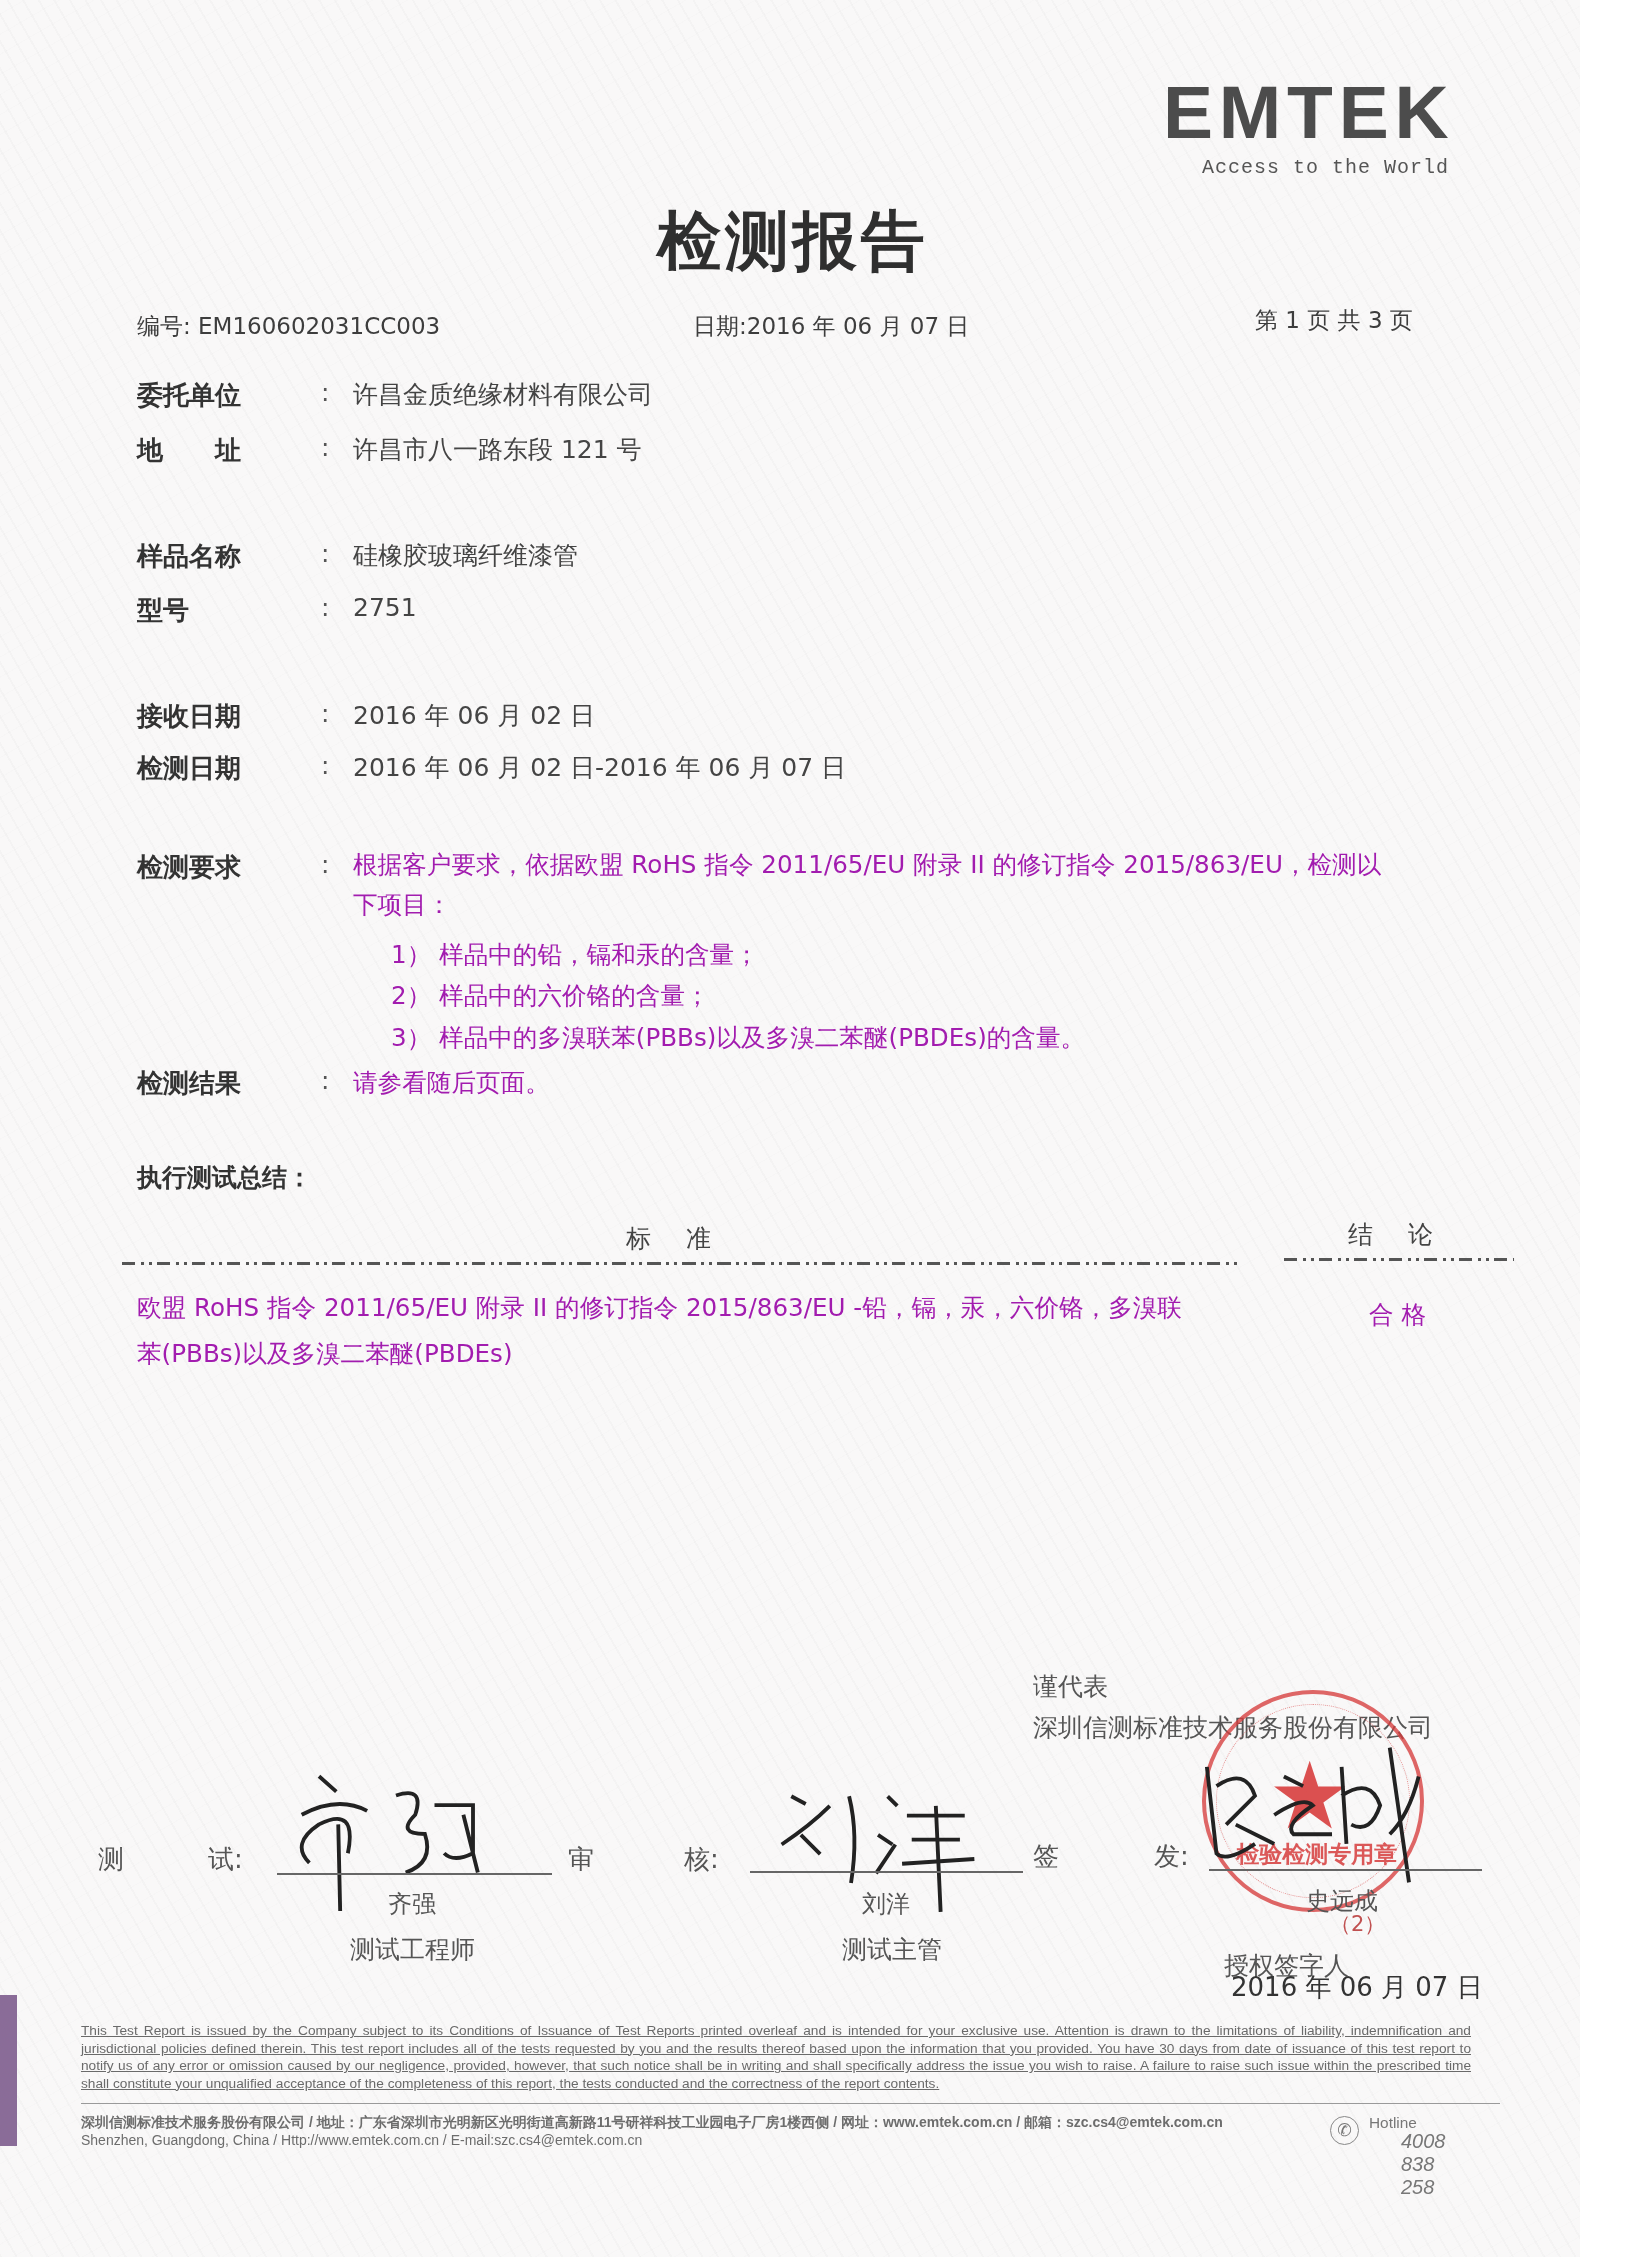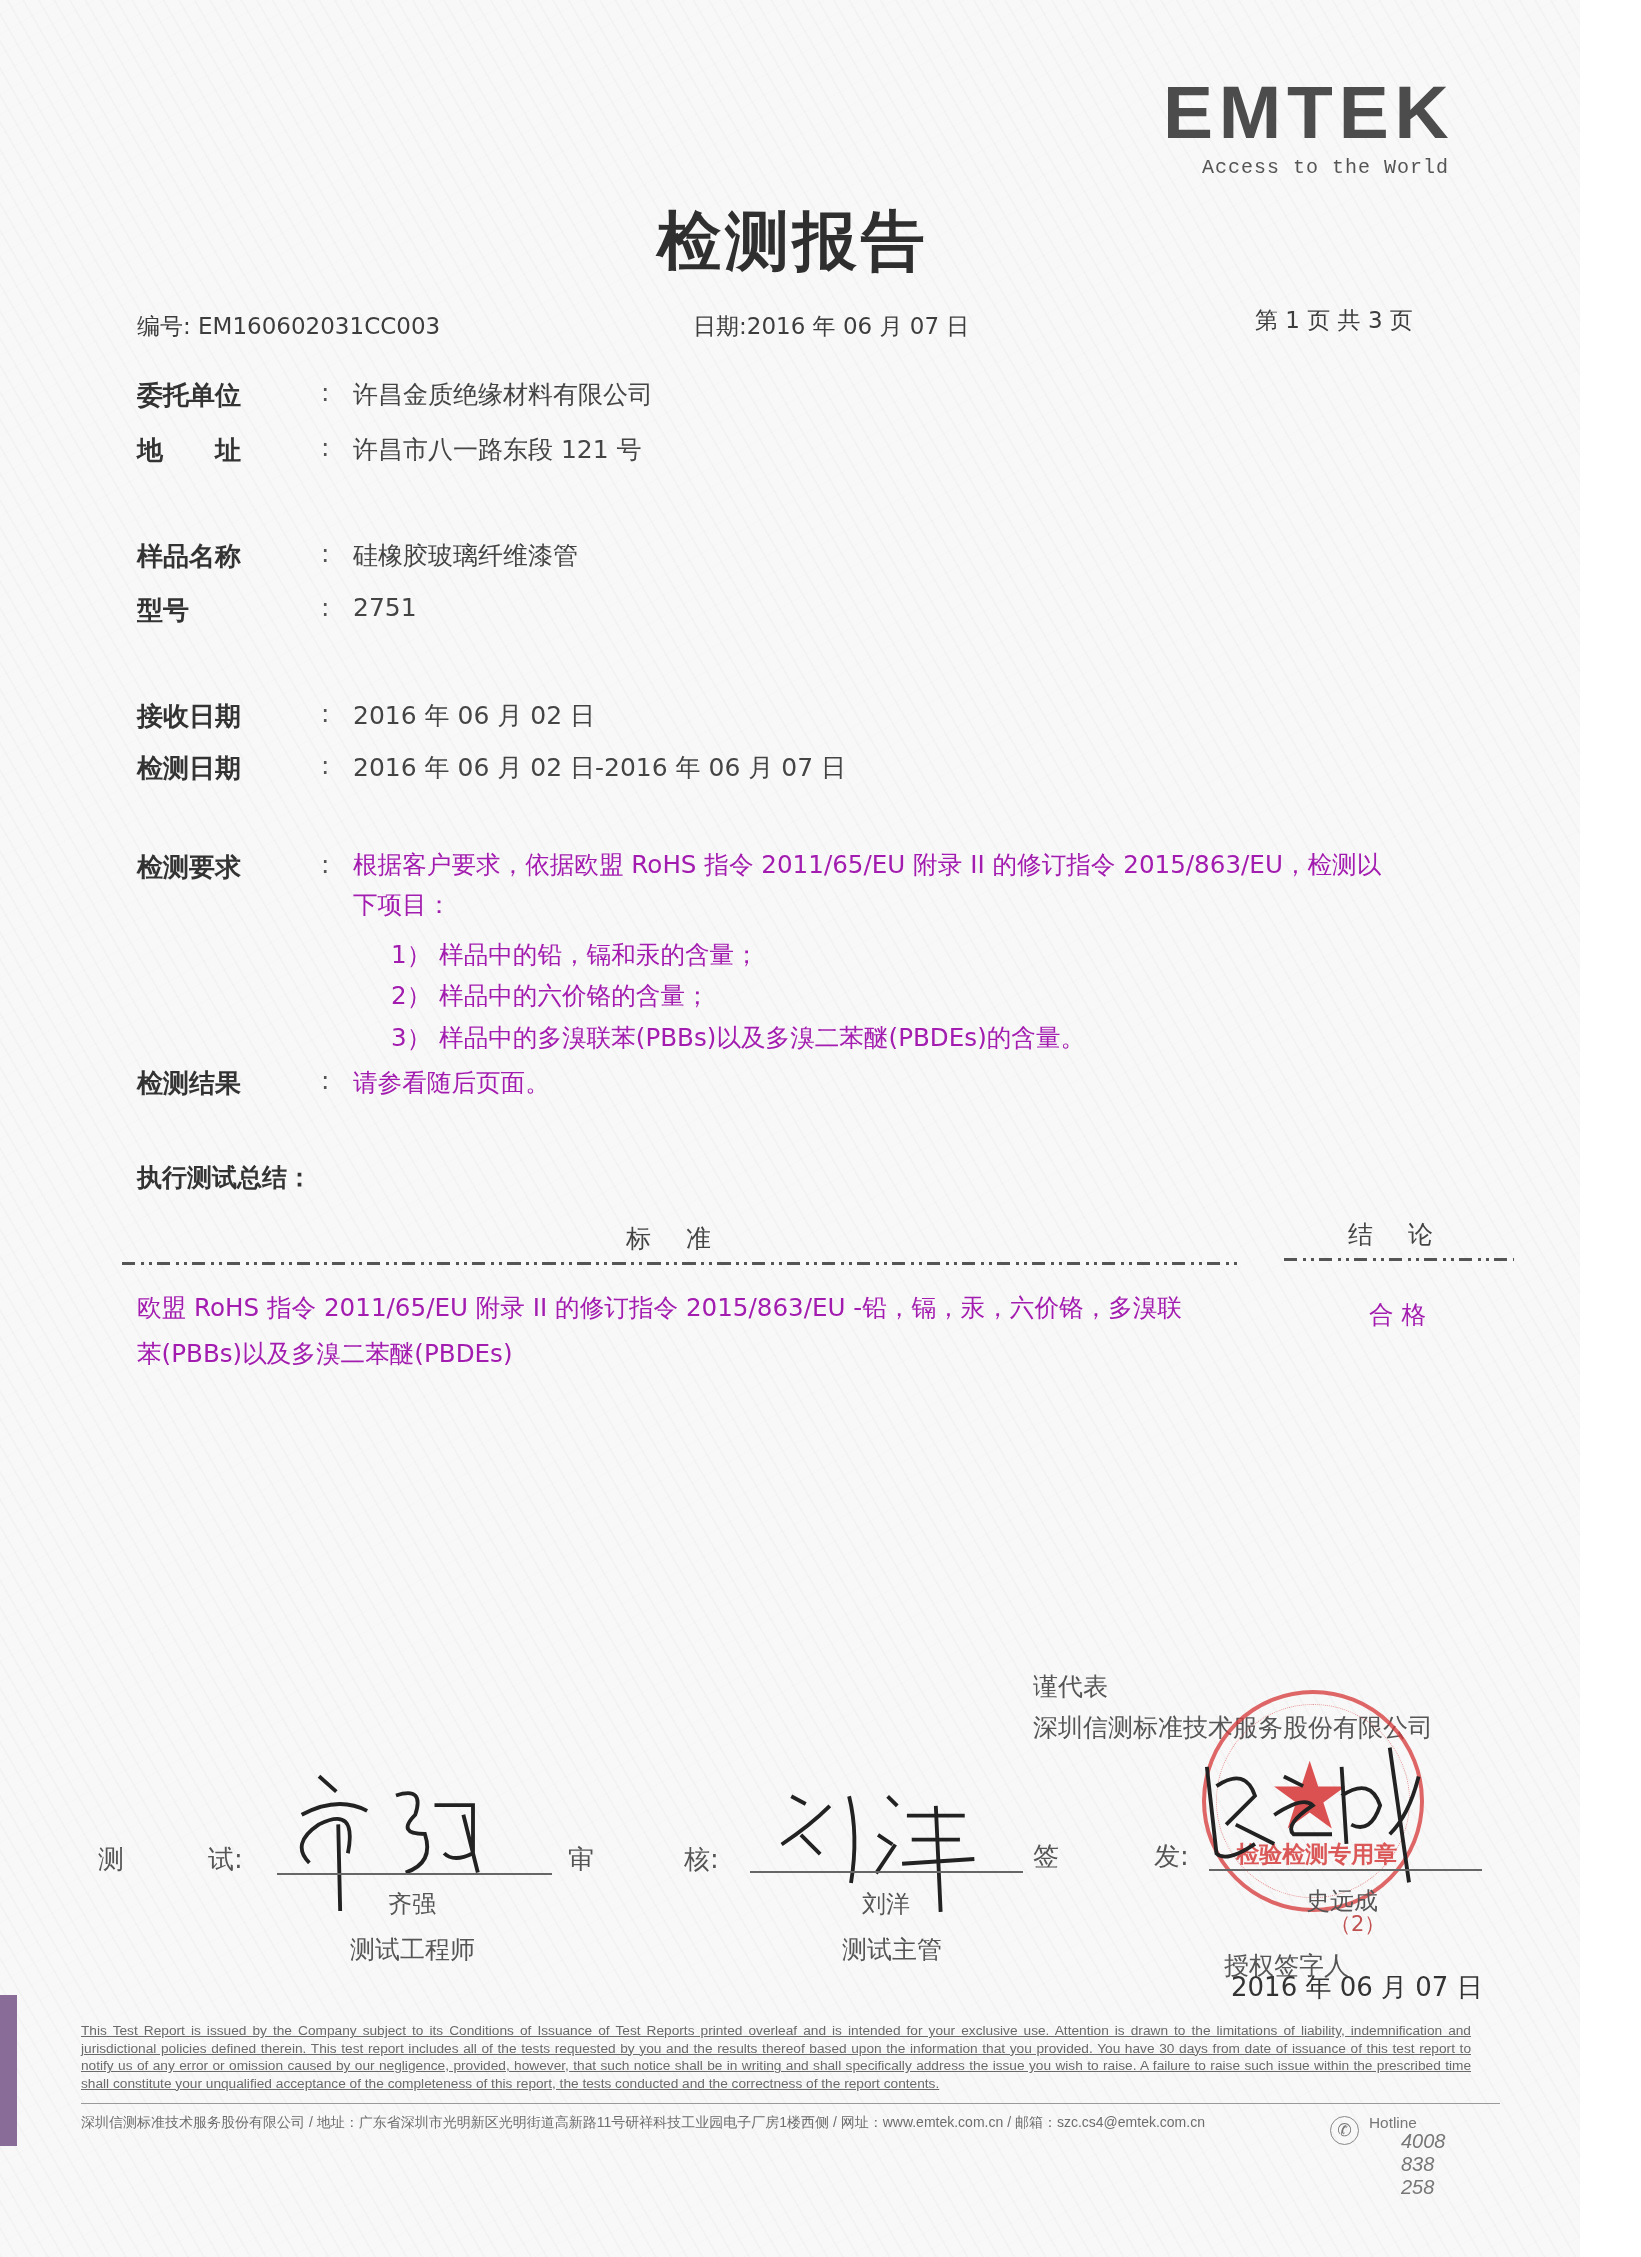--- a/index.html
+++ b/index.html
@@ -46,21 +46,21 @@
 
   .stamp { position:absolute; left:1202px; top:1690px; width:222px; height:222px; border-radius:50%;
     border:4.8px solid rgba(214,60,60,0.78); box-sizing:border-box; }
   .stamp-inner { position:absolute; inset:9.7px; border-radius:50%; border:1.9px dotted rgba(214,60,60,0.55); }
   .stamp-star { position:absolute; left:62px; top:56px; font-size:93px; color:rgba(214,50,50,0.85); line-height:1; }
   .stamp-text { position:absolute; left:19.3px; top:145px; width:183px; text-align:center; font-size:23px; color:rgba(214,60,60,0.85); font-weight:700; }
 
   .disclaimer { position:absolute; left:81px; top:2022px; width:1390px; font-family:"Liberation Sans", sans-serif; font-size:13.7px; line-height:17.6px; color:#6a6a6a; text-align:justify;text-decoration:underline; }
   .footer-rule { position:absolute; left:81px; top:2103px; width:1419px; height:1px; background:#9a9a9a; }
   .footer { position:absolute; left:81px; top:2113px; font-family:"Liberation Sans", sans-serif; font-size:14px; line-height:18.3px; color:#6d6d6d; }
-  .footer .cn { font-weight:400; }
+  .footer .cn { font-weight:700; }
   .hotline { position:absolute; left:1330px; top:2114px; font-family:"Liberation Sans", sans-serif; color:#777; }
   .hotline-icon { position:absolute; left:0; top:1.9px; width:27px; height:27px; border:1.9px solid #888; border-radius:50%; font-size:17.4px; line-height:27px; text-align:center; color:#777; }
   .hotline-label { position:absolute; left:39px; top:0; font-size:15.4px; }
   .hotline-number { position:absolute; left:39px; top:16.4px; font-size:20px; font-style:italic;margin-left:32px; }
 
   .side-tab { position:absolute; left:0; top:1995px; width:17.4px; height:151px; background:#8a6c98; }
   .sig-svg { position:absolute; }
 </style>
 </head>
 <body>
@@ -174,20 +174,21 @@
 <div class="abs" style="left:1330px; top:1910px; font-size:21px; color:#c05050;">（2）</div>
 <div class="abs sig-role" style="left:1224px; top:1937px;margin-top:12px;">授权签字人</div>
 <div class="abs" style="left:1231px; top:1970px; font-size:26px; color:#333;">2016 年 06 月 07 日</div>
 
 <div class="disclaimer">This Test Report is issued by the Company subject to its Conditions of Issuance of Test Reports printed overleaf and is intended for your exclusive use. Attention is drawn to the limitations of liability, indemnification and jurisdictional policies defined therein. This test report includes all of the tests requested by you and the results thereof based upon the information that you provided. You have 30 days from date of issuance of this test report to notify us of any error or omission caused by our negligence, provided, however, that such notice shall be in writing and shall specifically address the issue you wish to raise. A failure to raise such issue within the prescribed time shall constitute your unqualified acceptance of the completeness of this report, the tests conducted and the correctness of the report contents.</div>
 
 <div class="footer-rule"></div>
 
 <div class="footer">
   <div class="cn">深圳信测标准技术服务股份有限公司 / 地址：广东省深圳市光明新区光明街道高新路11号研祥科技工业园电子厂房1楼西侧 / 网址：www.emtek.com.cn / 邮箱：szc.cs4@emtek.com.cn</div>
+  <div>Shenzhen, Guangdong, China  /  Http://www.emtek.com.cn  /  E-mail:szc.cs4@emtek.com.cn</div>
 </div>
 
 <div class="hotline">
   <div class="hotline-icon">✆</div>
   <div class="hotline-label">Hotline</div>
   <div class="hotline-number">4008 838 258</div>
 </div>
 
 
 </body></html>

